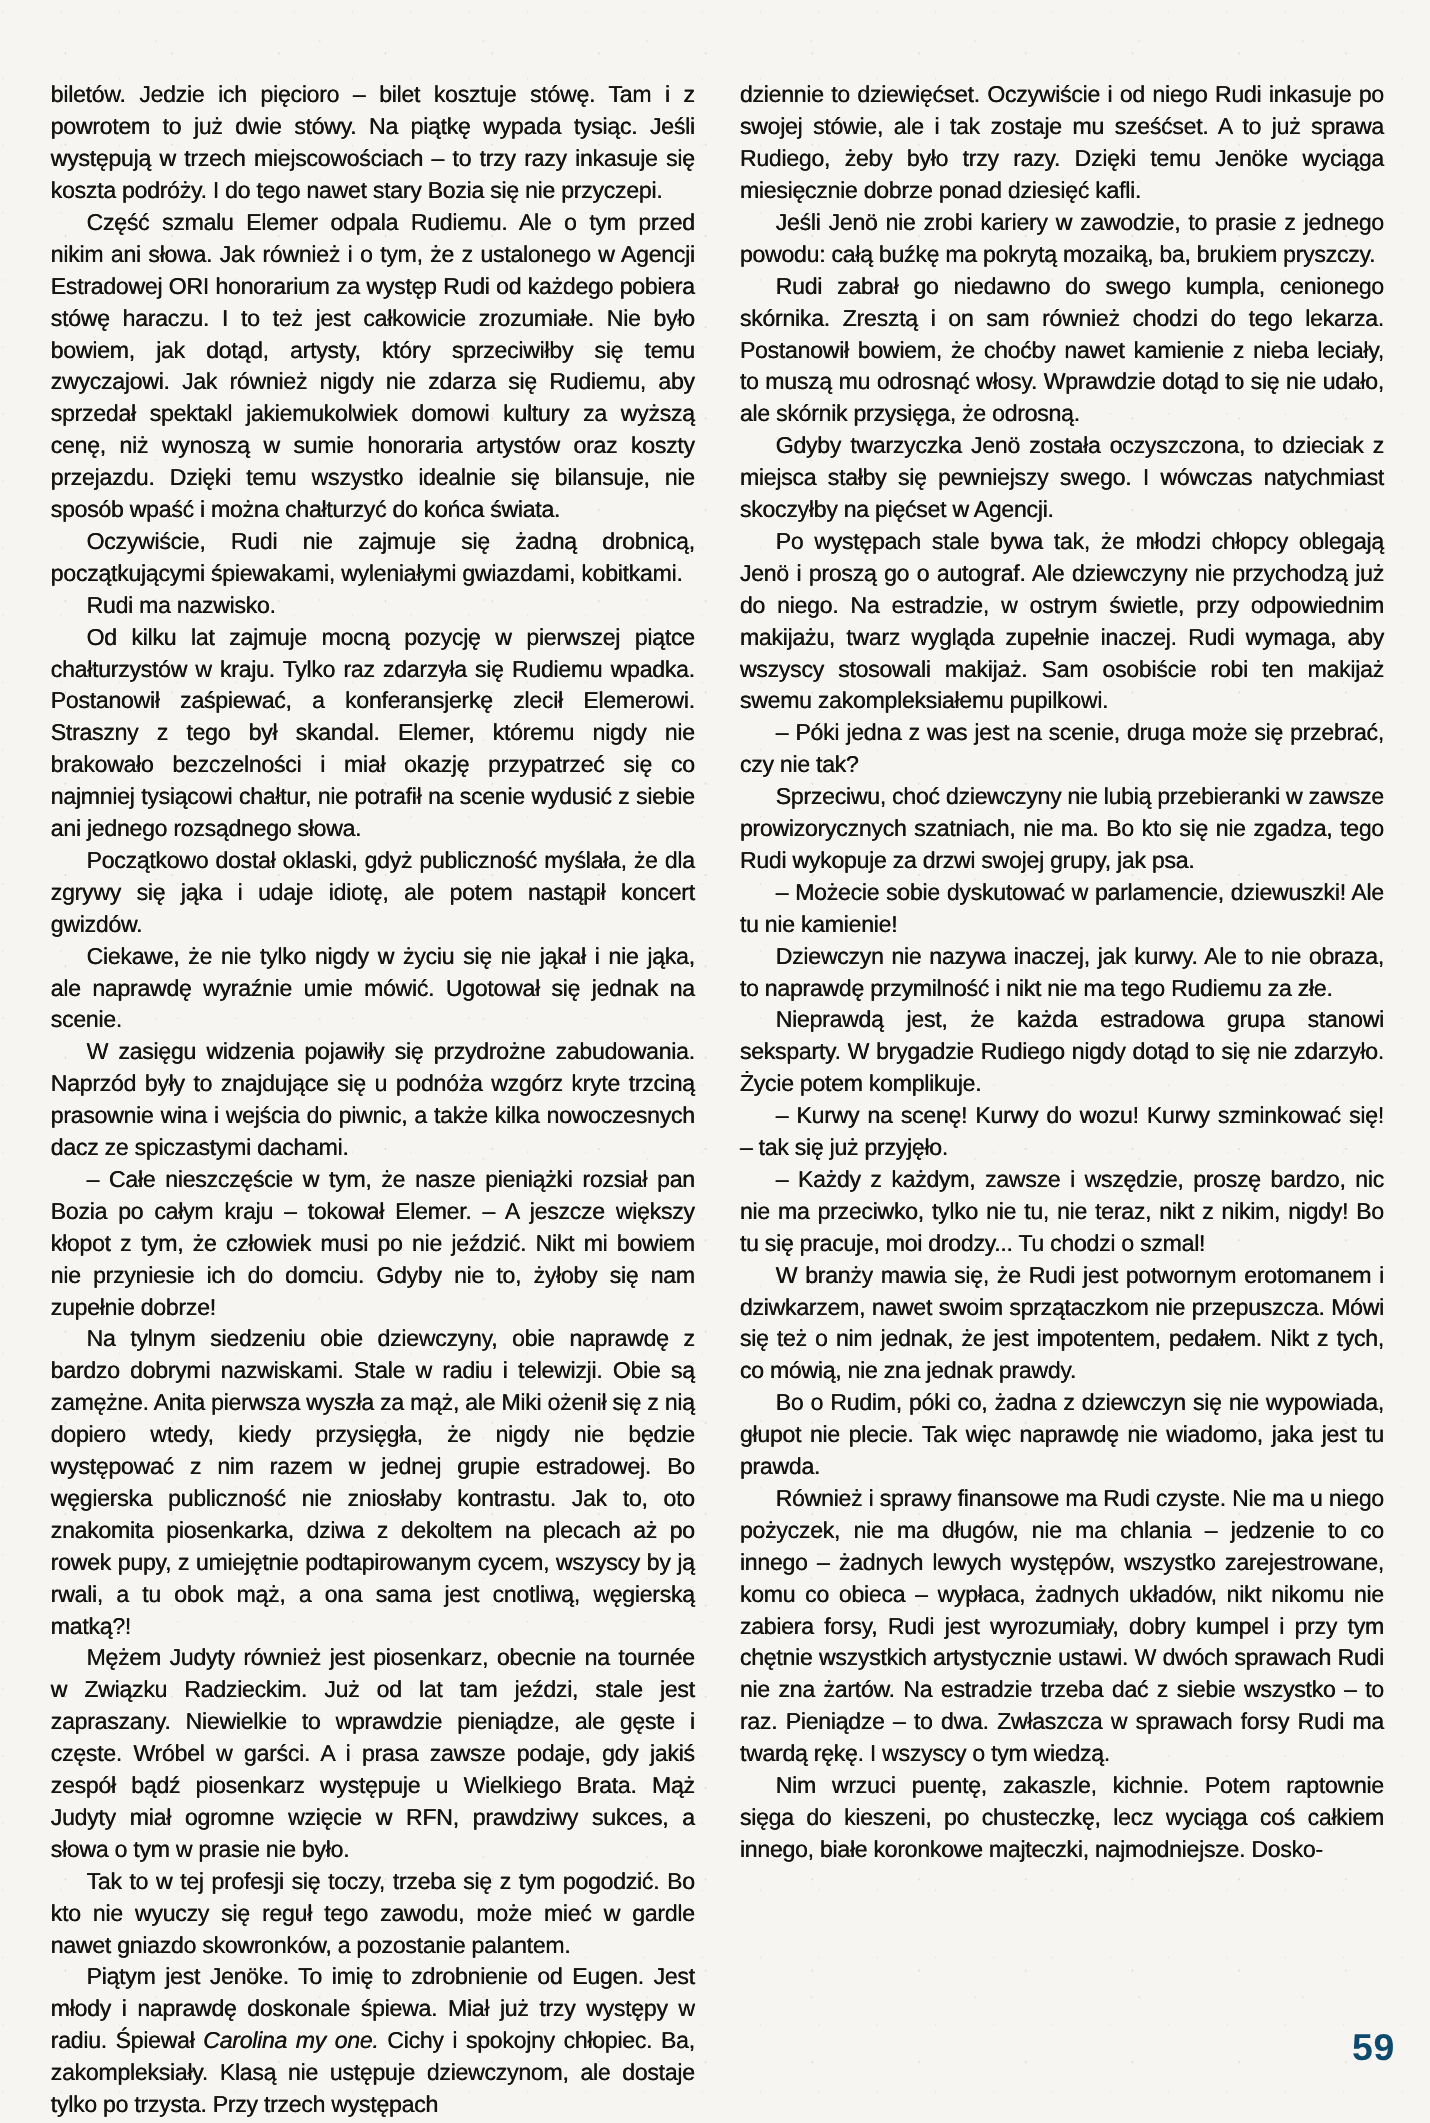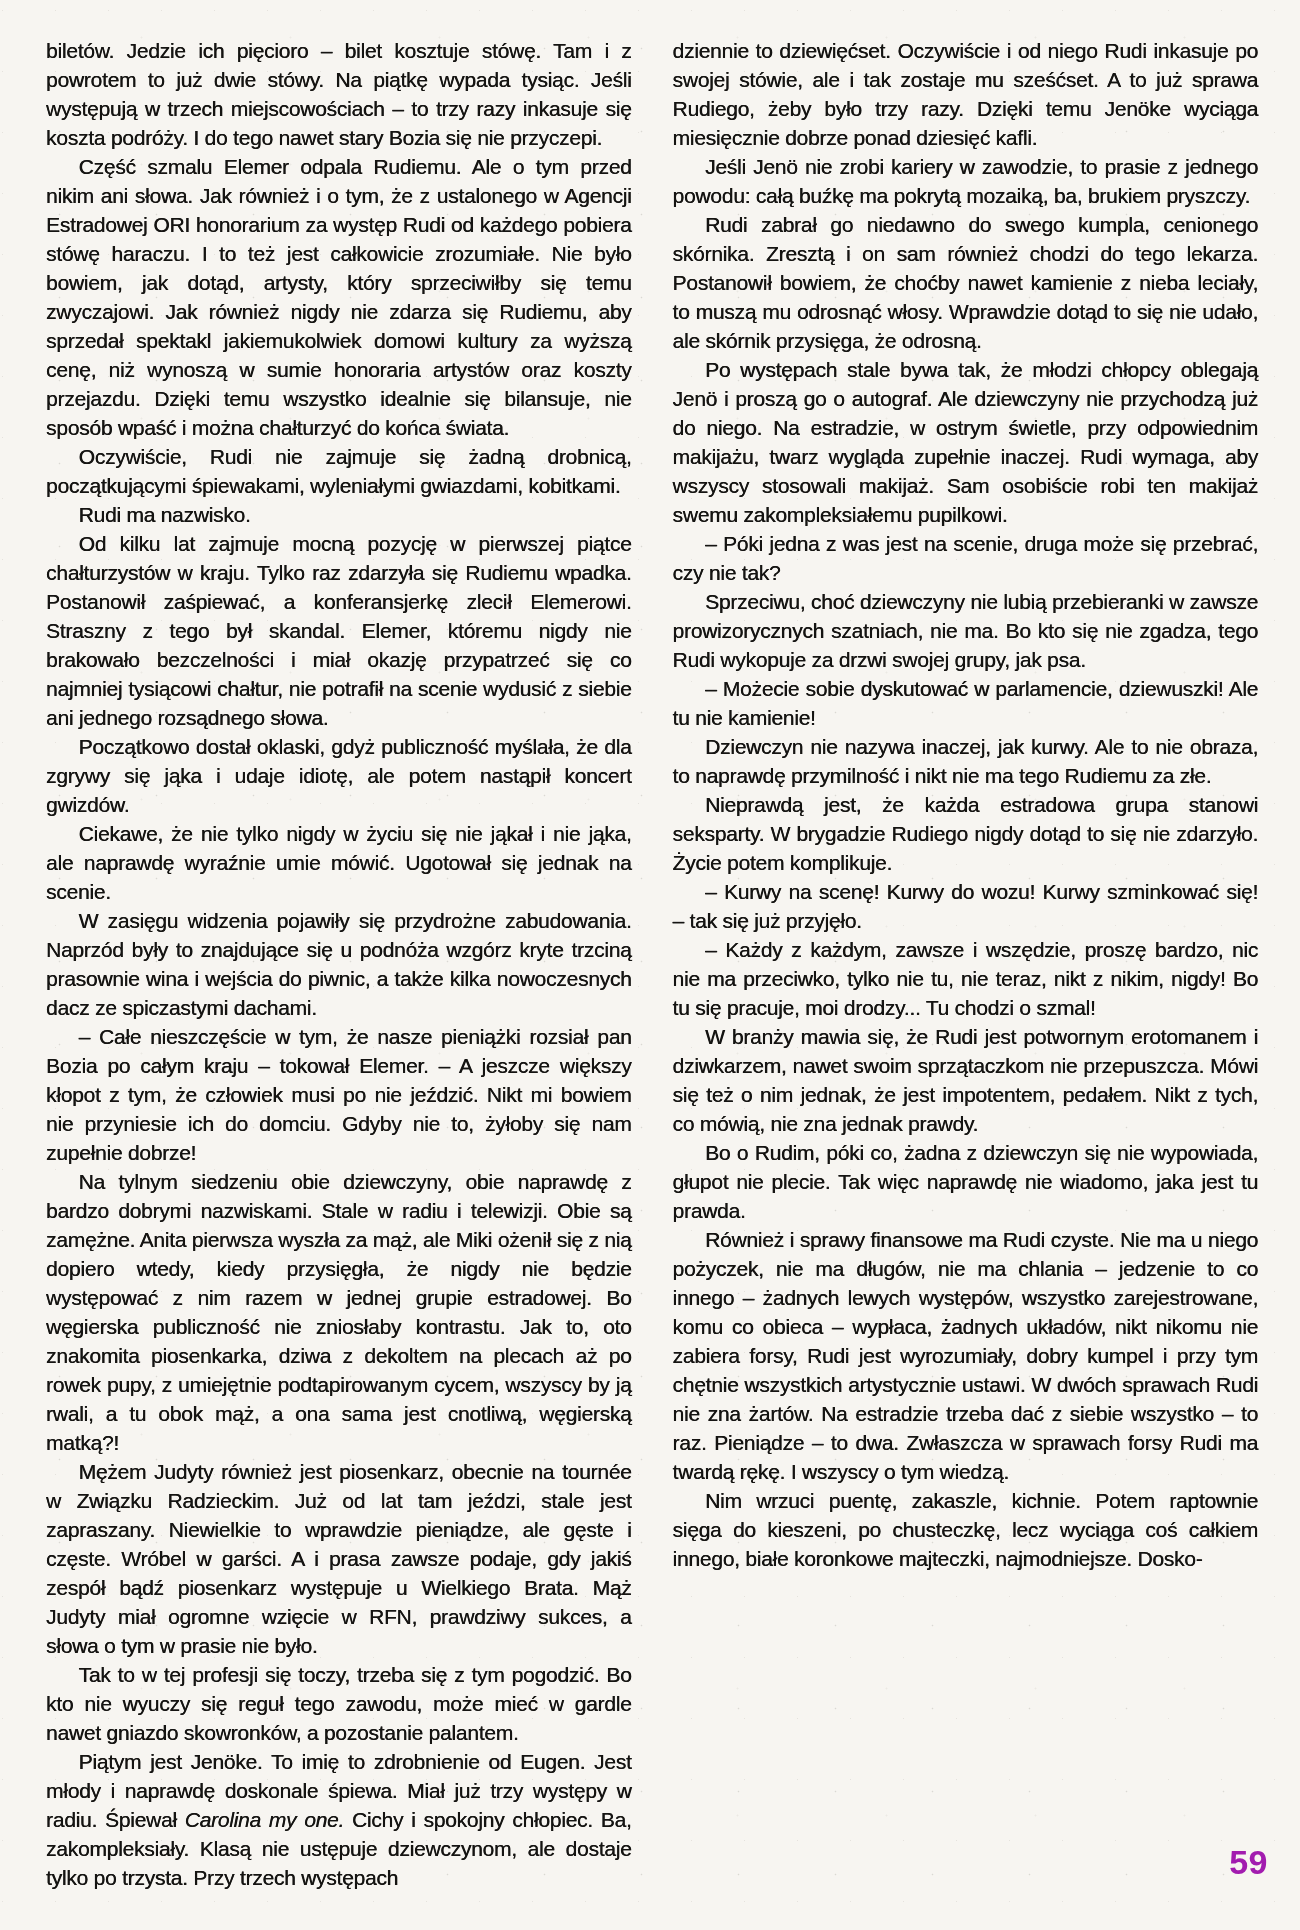--- a/index.html
+++ b/index.html
@@ -17,21 +17,21 @@
     font-family: "Liberation Sans", "DejaVu Sans", sans-serif;
   }
   .page {
     position: relative;
     width: 1300px;
     height: 1930px;
   }
   .columns {
     display: flex;
     gap: 41px;
-    padding: 36px 42px 0 46px;
+    padding: 72px 42px 0 46px;
   }
   .col {
     width: 586px;
     font-size: 21px;
     line-height: 29px;
     letter-spacing: -0.25px;
     text-align: justify;
     color: #151412;
     text-shadow: 0.35px 0 0 currentColor;
   }
@@ -40,21 +40,21 @@
     text-indent: 1.55em;
   }
   .col p.no-indent { text-indent: 0; }
   .col em { font-style: italic; }
   .page-number {
     position: absolute;
     top: 1843px;
     right: 32px;
     font-size: 34px;
     font-weight: 700;
-    color: #a21caf;
+    color: #0c4a6e;
     letter-spacing: 0.5px;
   }
 </style>
 </head>
 <body>
 
 <div class="page">
   <div class="columns">
     <div class="col">
         <p class="no-indent"><span>biletów. Jedzie ich pięcioro – bilet kosztuje stówę. Tam i z powrotem to już dwie stówy. Na piątkę wypada tysiąc. Jeśli występują w trzech miejscowościach – to trzy razy inkasuje się koszta podróży. I do tego nawet stary Bozia się nie przyczepi.</span></p>
@@ -68,20 +68,21 @@
         <p><span>– Całe nieszczęście w tym, że nasze pieniążki rozsiał pan Bozia po całym kraju – tokował Elemer. – A jeszcze większy kłopot z tym, że człowiek musi po nie jeździć. Nikt mi bowiem nie przyniesie ich do domciu. Gdyby nie to, żyłoby się nam zupełnie dobrze!</span></p>
         <p><span>Na tylnym siedzeniu obie dziewczyny, obie naprawdę z bardzo dobrymi nazwiskami. Stale w radiu i telewizji. Obie są zamężne. Anita pierwsza wyszła za mąż, ale Miki ożenił się z nią dopiero wtedy, kiedy przysięgła, że nigdy nie będzie występować z nim razem w jednej grupie estradowej. Bo węgierska publiczność nie zniosłaby kontrastu. Jak to, oto znakomita piosenkarka, dziwa z dekoltem na plecach aż po rowek pupy, z umiejętnie podtapirowanym cycem, wszyscy by ją rwali, a tu obok mąż, a ona sama jest cnotliwą, węgierską matką?!</span></p>
         <p><span>Mężem Judyty również jest piosenkarz, obecnie na tournée w Związku Radzieckim. Już od lat tam jeździ, stale jest zapraszany. Niewielkie to wprawdzie pieniądze, ale gęste i częste. Wróbel w garści. A i prasa zawsze podaje, gdy jakiś zespół bądź piosenkarz występuje u Wielkiego Brata. Mąż Judyty miał ogromne wzięcie w RFN, prawdziwy sukces, a słowa o tym w prasie nie było.</span></p>
         <p><span>Tak to w tej profesji się toczy, trzeba się z tym pogodzić. Bo kto nie wyuczy się reguł tego zawodu, może mieć w gardle nawet gniazdo skowronków, a pozostanie palantem.</span></p>
         <p><span>Piątym jest Jenöke. To imię to zdrobnienie od Eugen. Jest młody i naprawdę doskonale śpiewa. Miał już trzy występy w radiu. Śpiewał </span><em>Carolina my one.</em><span> Cichy i spokojny chłopiec. Ba, zakompleksiały. Klasą nie ustępuje dziewczynom, ale dostaje tylko po trzysta. Przy trzech występach</span></p>
       </div>
     <div class="col">
         <p class="no-indent"><span>dziennie to dziewięćset. Oczywiście i od niego Rudi inkasuje po swojej stówie, ale i tak zostaje mu sześćset. A to już sprawa Rudiego, żeby było trzy razy. Dzięki temu Jenöke wyciąga miesięcznie dobrze ponad dziesięć kafli.</span></p>
         <p><span>Jeśli Jenö nie zrobi kariery w zawodzie, to prasie z jednego powodu: całą buźkę ma pokrytą mozaiką, ba, brukiem pryszczy.</span></p>
         <p><span>Rudi zabrał go niedawno do swego kumpla, cenionego skórnika. Zresztą i on sam również chodzi do tego lekarza. Postanowił bowiem, że choćby nawet kamienie z nieba leciały, to muszą mu odrosnąć włosy. Wprawdzie dotąd to się nie udało, ale skórnik przysięga, że odrosną.</span></p>
+        <p><span>Gdyby twarzyczka Jenö została oczyszczona, to dzieciak z miejsca stałby się pewniejszy swego. I wówczas natychmiast skoczyłby na pięćset w Agencji.</span></p>
         <p><span>Po występach stale bywa tak, że młodzi chłopcy oblegają Jenö i proszą go o autograf. Ale dziewczyny nie przychodzą już do niego. Na estradzie, w ostrym świetle, przy odpowiednim makijażu, twarz wygląda zupełnie inaczej. Rudi wymaga, aby wszyscy stosowali makijaż. Sam osobiście robi ten makijaż swemu zakompleksiałemu pupilkowi.</span></p>
         <p><span>– Póki jedna z was jest na scenie, druga może się przebrać, czy nie tak?</span></p>
         <p><span>Sprzeciwu, choć dziewczyny nie lubią przebieranki w zawsze prowizorycznych szatniach, nie ma. Bo kto się nie zgadza, tego Rudi wykopuje za drzwi swojej grupy, jak psa.</span></p>
         <p><span>– Możecie sobie dyskutować w parlamencie, dziewuszki! Ale tu nie kamienie!</span></p>
         <p><span>Dziewczyn nie nazywa inaczej, jak kurwy. Ale to nie obraza, to naprawdę przymilność i nikt nie ma tego Rudiemu za złe.</span></p>
         <p><span>Nieprawdą jest, że każda estradowa grupa stanowi seksparty. W brygadzie Rudiego nigdy dotąd to się nie zdarzyło. Życie potem komplikuje.</span></p>
         <p><span>– Kurwy na scenę! Kurwy do wozu! Kurwy szminkować się! – tak się już przyjęło.</span></p>
         <p><span>– Każdy z każdym, zawsze i wszędzie, proszę bardzo, nic nie ma przeciwko, tylko nie tu, nie teraz, nikt z nikim, nigdy! Bo tu się pracuje, moi drodzy... Tu chodzi o szmal!</span></p>
         <p><span>W branży mawia się, że Rudi jest potwornym erotomanem i dziwkarzem, nawet swoim sprzątaczkom nie przepuszcza. Mówi się też o nim jednak, że jest impotentem, pedałem. Nikt z tych, co mówią, nie zna jednak prawdy.</span></p>
         <p><span>Bo o Rudim, póki co, żadna z dziewczyn się nie wypowiada, głupot nie plecie. Tak więc naprawdę nie wiadomo, jaka jest tu prawda.</span></p>

